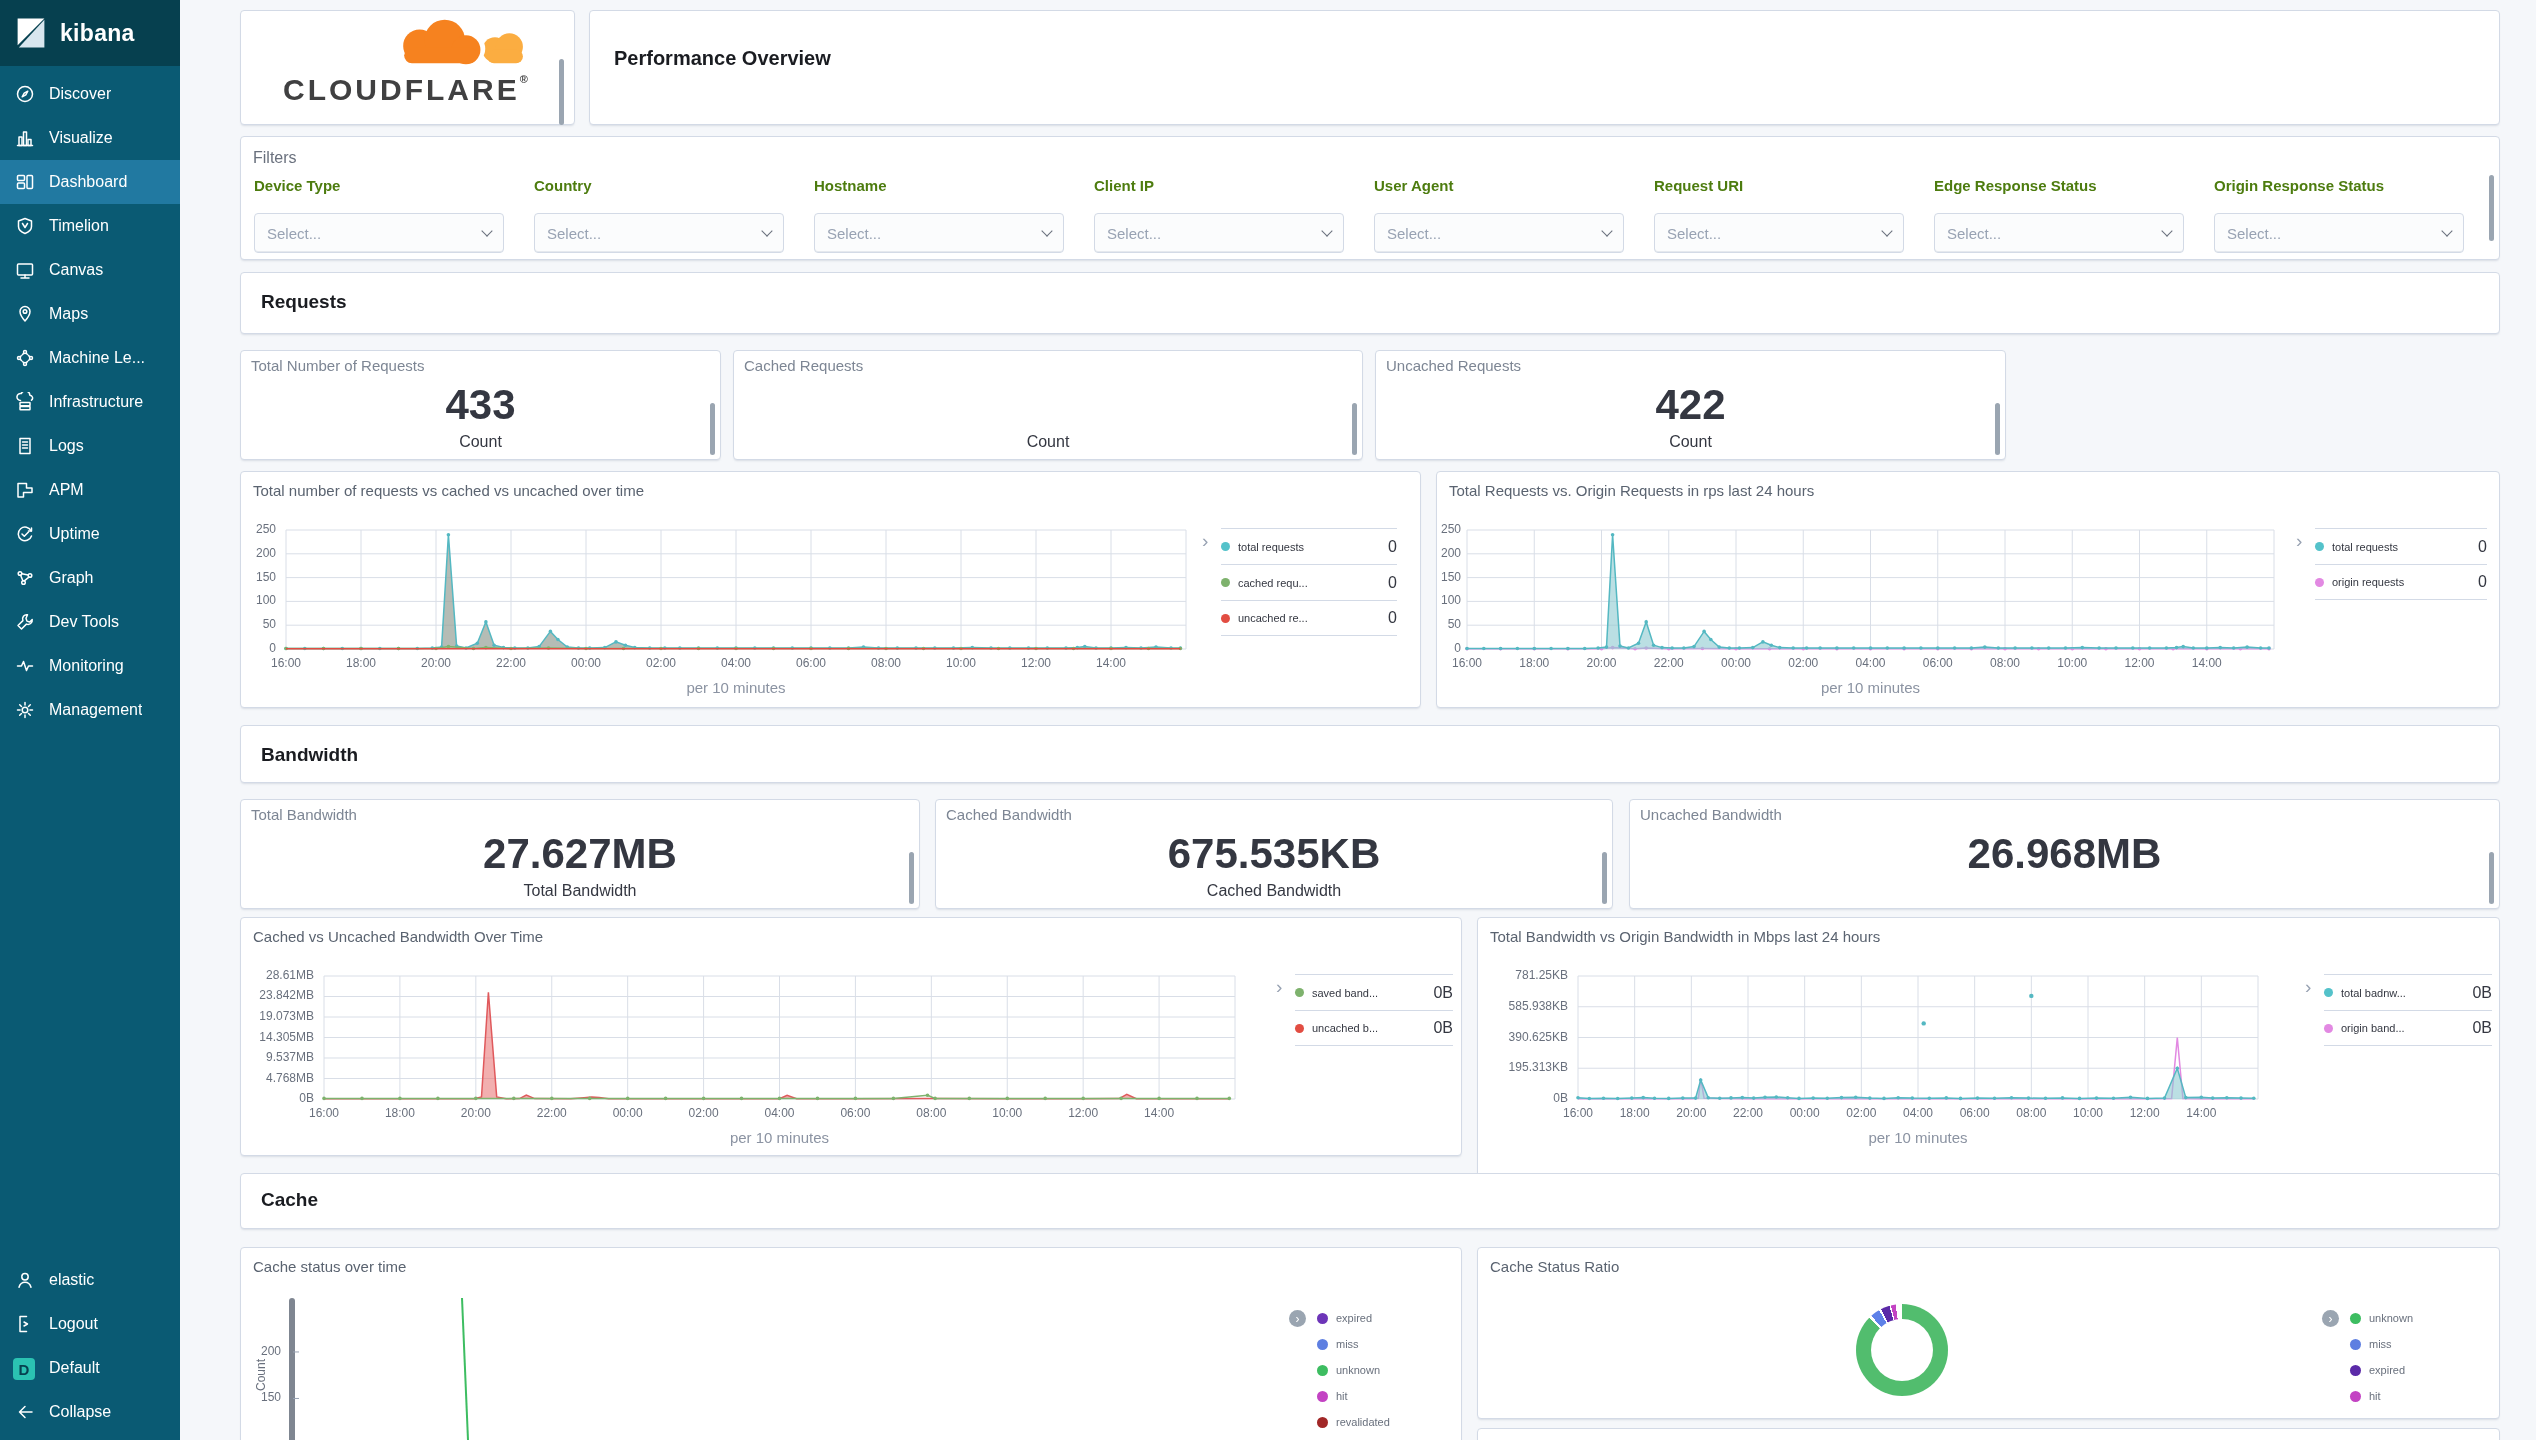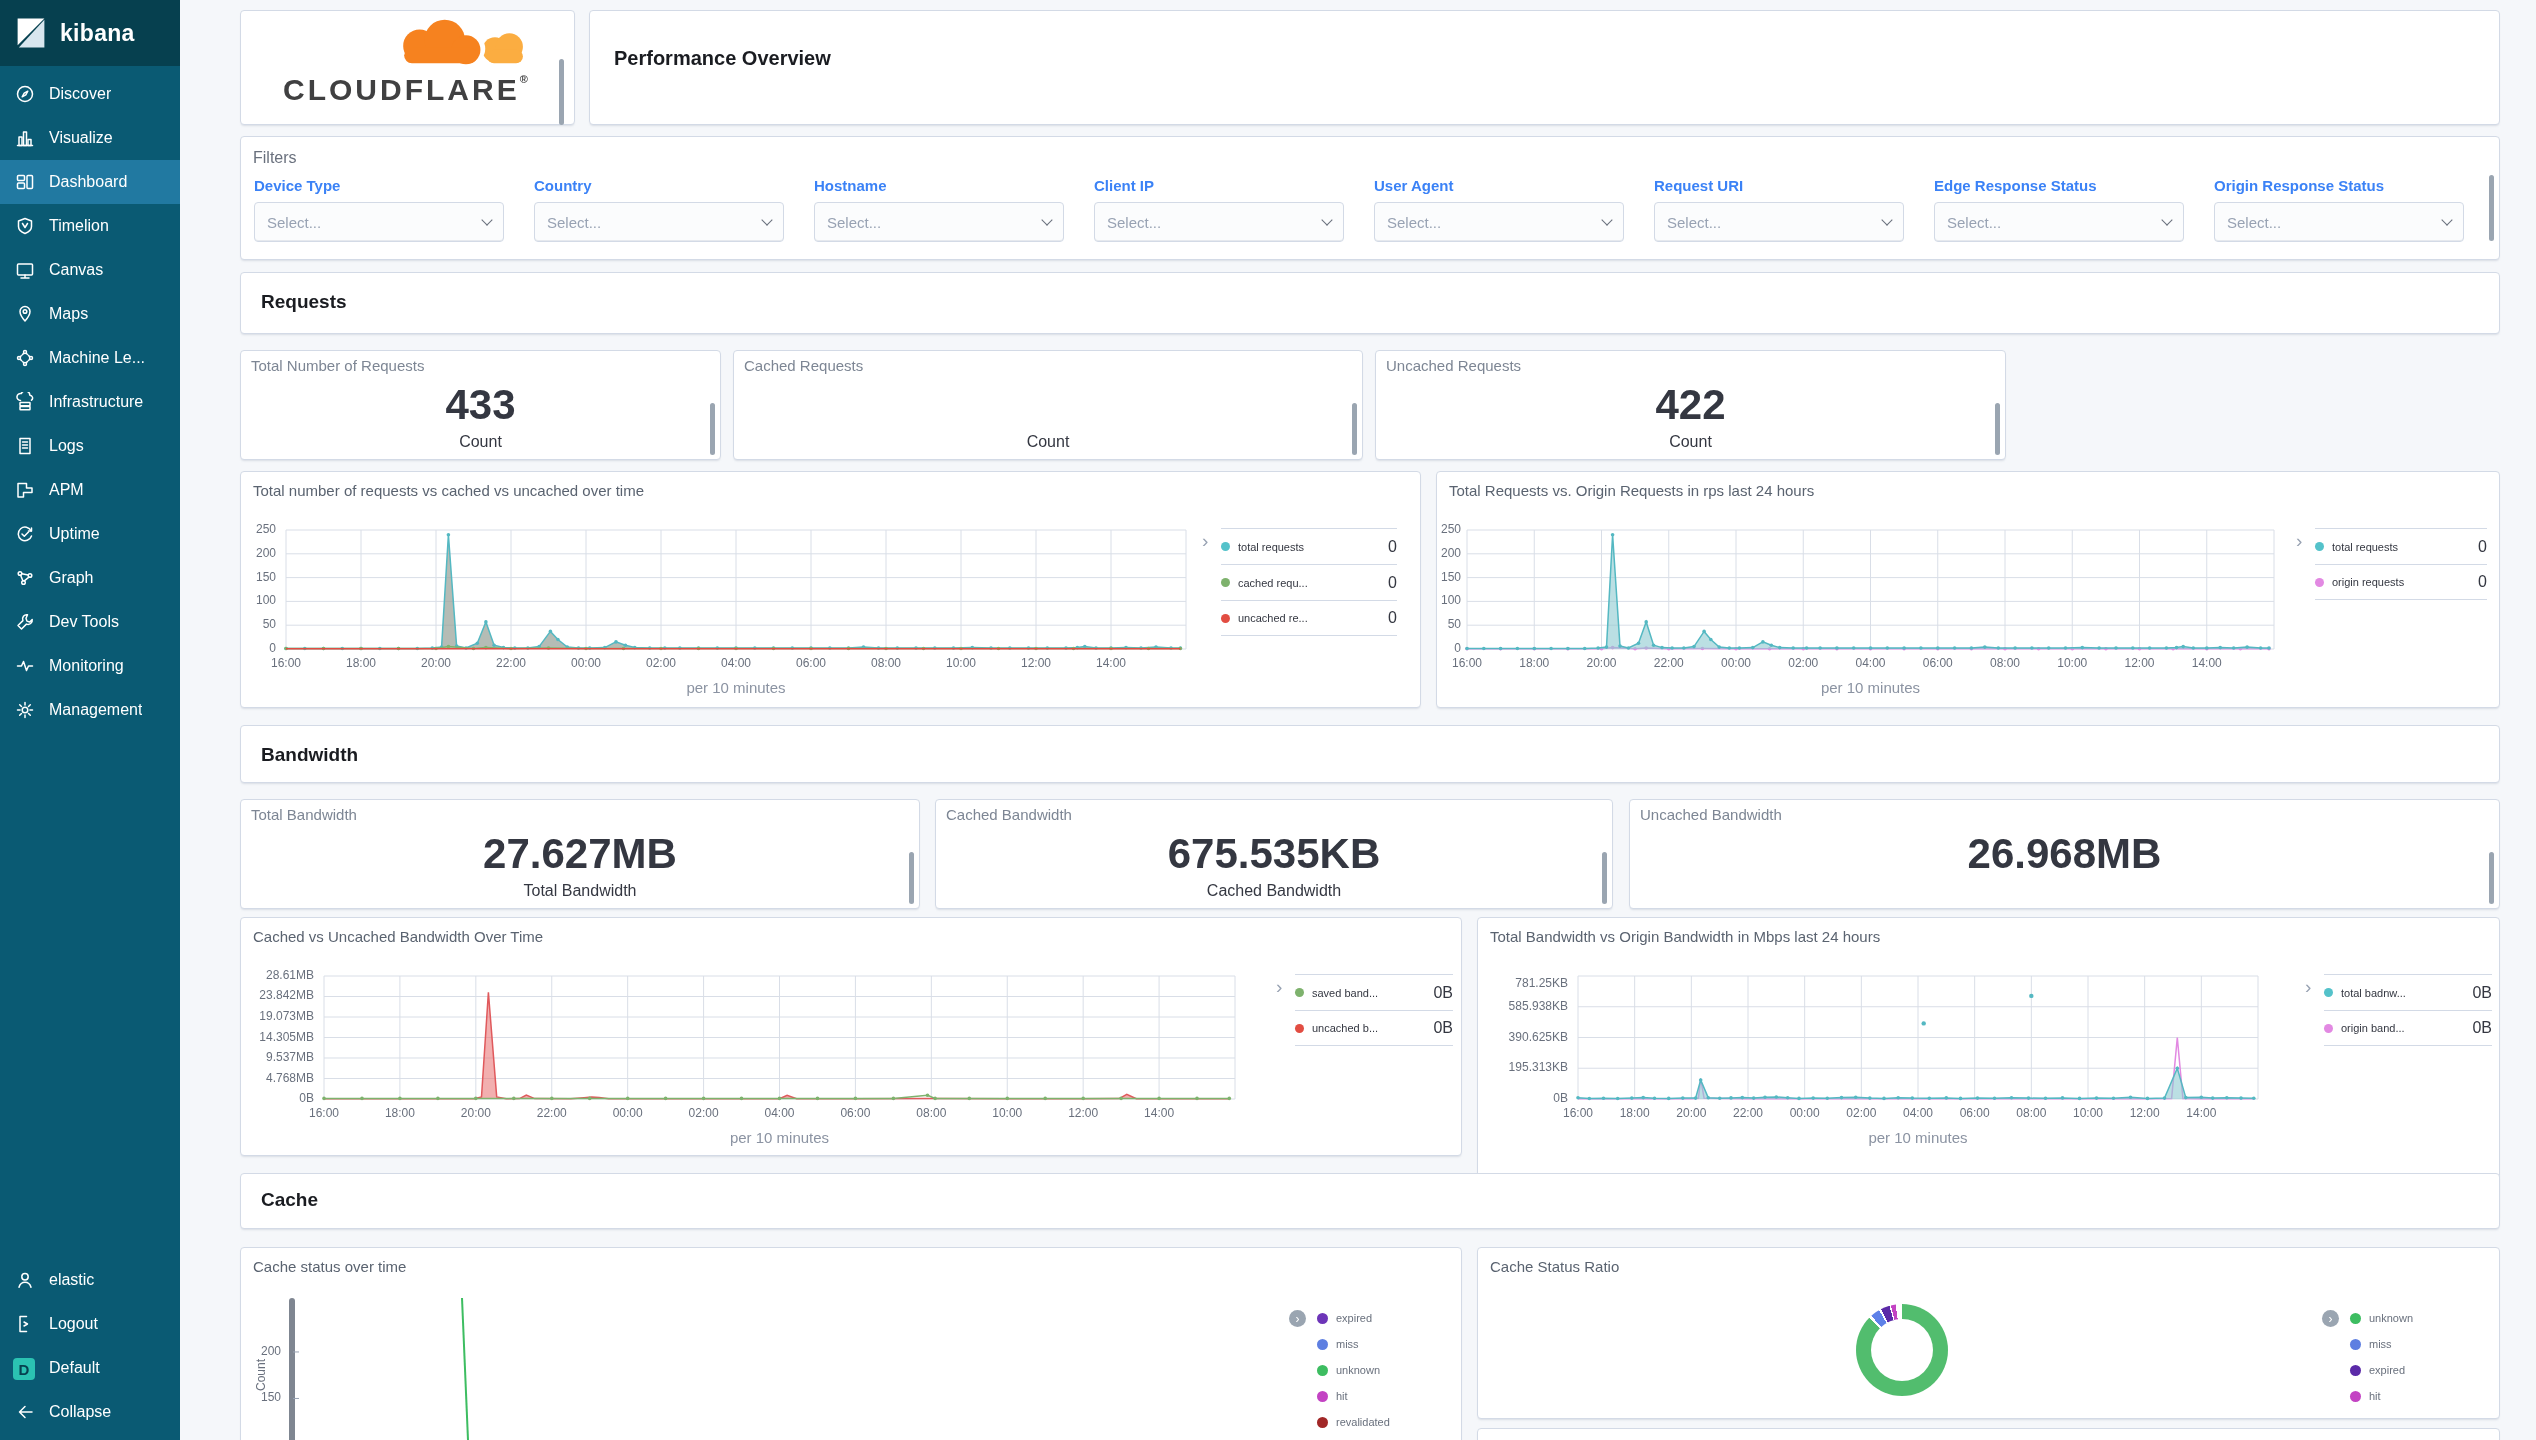--- a/index.html
+++ b/index.html
@@ -30,21 +30,21 @@
   #p-title  { left:589px; top:10px;  width:1911px; height:115px; }
   #p-title .dash-title { position:absolute; left:24px; top:36px; font-size:20px; font-weight:700; color:#1a1c21; }
 
   .cf-cloud { position:absolute; left:122px; top:4px; }
   .cf-text  { position:absolute; left:42px; top:62px; width:260px; font-size:30px; font-weight:700; letter-spacing:3px; color:#404041; white-space:nowrap; }
   .cf-reg   { font-size:11px; vertical-align:top; letter-spacing:0; }
 
   #p-filters { left:240px; top:136px; width:2260px; height:124px; }
   .filters-head { position:absolute; left:12px; top:12px; font-size:16px; color:#69707d; }
   .ffield { position:absolute; top:40px; width:250px; }
-  .flabel { font-size:15px; font-weight:700; color:#3b82f6; margin-bottom:8px; }
+  .flabel { font-size:15px; font-weight:700; color:#4d7c0f; margin-bottom:19px; }
   .sel { height:40px; width:250px; background:#fbfcfd; border:1px solid #d3dae6; border-radius:4px; display:flex; align-items:center; padding:0 12px; cursor:pointer; box-shadow:inset 0 -1px 0 rgba(152,162,179,.2); }
   .sel-ph { color:#98a2b3; font-size:15px; }
   .caret { width:8px; height:8px; border-right:1.5px solid #69707d; border-bottom:1.5px solid #69707d; transform:rotate(45deg); margin-left:auto; margin-top:-4px; }
 
   #p-req-head   { left:240px; top:272px;  width:2260px; height:62px; }
   #p-bw-head    { left:240px; top:725px;  width:2260px; height:58px; }
   #p-cache-head { left:240px; top:1173px; width:2260px; height:56px; }
 
   .metric { overflow:hidden; }
   #m-req-0 { left:240px;  top:350px; width:481px; height:110px; }
@@ -893,21 +893,21 @@
         <circle cx="748.8" cy="179.7" r="1.8" fill="#54b8c2"></circle>
         <circle cx="763.0" cy="180.1" r="1.8" fill="#54b8c2"></circle>
         <circle cx="775.8" cy="180.2" r="1.8" fill="#54b8c2"></circle>
         <circle cx="445.7" cy="105.4" r="2.2" fill="#54b8c2"></circle>
         <circle cx="553.3" cy="77.9" r="2.2" fill="#54b8c2"></circle>
       </svg>
       <span class="ytick" style="left:0;width:90px;top:173px">0B</span>
       <span class="ytick" style="left:0;width:90px;top:142.24992128px">195.313KB</span>
       <span class="ytick" style="left:0;width:90px;top:111.5px">390.625KB</span>
       <span class="ytick" style="left:0;width:90px;top:80.74992128px">585.938KB</span>
-      <span class="ytick" style="left:0;width:90px;top:58px">781.25KB</span>
+      <span class="ytick" style="left:0;width:90px;top:50px">781.25KB</span>
       <span class="xtick" style="left:70px;top:188px">16:00</span>
       <span class="xtick" style="left:126.66666666666666px;top:188px">18:00</span>
       <span class="xtick" style="left:183.33333333333331px;top:188px">20:00</span>
       <span class="xtick" style="left:240px;top:188px">22:00</span>
       <span class="xtick" style="left:296.66666666666663px;top:188px">00:00</span>
       <span class="xtick" style="left:353.33333333333337px;top:188px">02:00</span>
       <span class="xtick" style="left:410px;top:188px">04:00</span>
       <span class="xtick" style="left:466.6666666666667px;top:188px">06:00</span>
       <span class="xtick" style="left:523.3333333333333px;top:188px">08:00</span>
       <span class="xtick" style="left:580px;top:188px">10:00</span>

